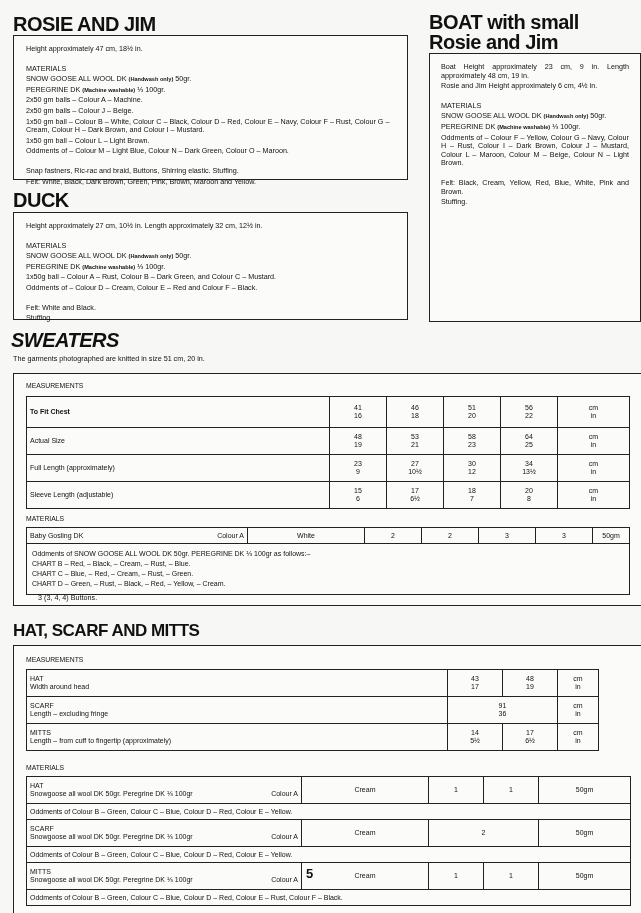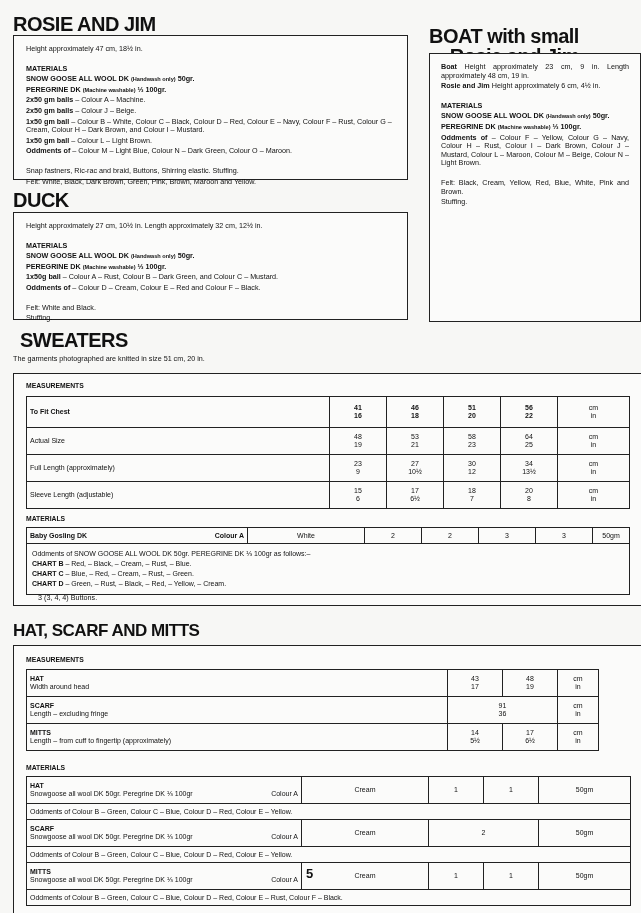--- a/index.html
+++ b/index.html
@@ -3,21 +3,21 @@
 <meta charset="utf-8">
 <style>
   html,body{margin:0;padding:0;}
   body{width:641px;height:913px;background:#f7f7f5;position:relative;overflow:hidden;
        font-family:"Liberation Sans",sans-serif;color:#111;}
   .abs{position:absolute;}
   h1{margin:0;font-family:"Liberation Sans",sans-serif;font-weight:bold;letter-spacing:-0.5px;line-height:1;}
   .h-lg{font-size:20px;}
   .box{position:absolute;border:1px solid #222;background:#fbfbfa;box-sizing:border-box;}
   .txt{font-size:7.2px;line-height:8.6px;}
-  .b{font-weight:bold;}
+  .b{font-weight:normal;}
   .small{font-size:5.6px;font-weight:bold;}
   p{margin:2px;}
   .gap{height:7px;}
   table{border-collapse:collapse;position:absolute;font-size:7px;}
   td{border:1px solid #222;padding:1px 3px;vertical-align:middle;line-height:8px;}
   .c{text-align:center;}
   .lbl{font-size:7px;font-weight:bold;}
   .two{display:block;}
   .five{font-size:13px;font-weight:bold;}
 </style>
@@ -36,21 +36,21 @@
     <p><span class="b">2x50 gm balls</span><span> – Colour J – Beige.</span></p>
     <p><span class="b">1x50 gm ball</span><span> – Colour B – White, Colour C – Black, Colour D – Red, Colour E – Navy, Colour F – Rust, Colour G – Cream, Colour H – Dark Brown, and Colour I – Mustard.</span></p>
     <p><span class="b">1x50 gm ball</span><span> – Colour L – Light Brown.</span></p>
     <p><span class="b">Oddments of</span><span> – Colour M – Light Blue, Colour N – Dark Green, Colour O – Maroon.</span></p>
     <div class="gap"></div>
     <p>Snap fastners, Ric-rac and braid, Buttons, Shirring elastic. Stuffing.</p>
     <p>Felt: White, Black, Dark Brown, Green, Pink, Brown, Maroon and Yellow.</p>
   </div>
 </div>
 
-<h1 class="abs h-lg" style="left:429px;top:26px;line-height:20px;text-align:right;">
+<h1 class="abs h-lg" style="left:429px;top:12px;line-height:20px;">
   <span class="two">BOAT with small</span>
   <span class="two">Rosie and Jim</span>
 </h1>
 <div class="box" style="left:429px;top:53px;width:212px;height:269px;padding:7px 9px;">
   <div class="txt" style="text-align:justify;">
     <p><span class="b">Boat</span><span> Height approximately 23 cm, 9 in. Length approximately 48 cm, 19 in.</span></p>
     <p><span class="b">Rosie and Jim</span><span> Height approximately 6 cm, 4½ in.</span></p>
     <div class="gap"></div>
     <p class="b">MATERIALS</p>
     <p><span class="b">SNOW GOOSE ALL WOOL DK</span> <span class="small">(Handwash only)</span><span class="b"> 50gr.</span></p>
@@ -71,21 +71,21 @@
     <p><span class="b">SNOW GOOSE ALL WOOL DK</span> <span class="small">(Handwash only)</span><span class="b"> 50gr.</span></p>
     <p><span class="b">PEREGRINE DK</span> <span class="small">(Machine washable)</span><span class="b"> ⅓ 100gr.</span></p>
     <p><span class="b">1x50g ball</span><span> – Colour A – Rust, Colour B – Dark Green, and Colour C – Mustard.</span></p>
     <p><span class="b">Oddments of</span><span> – Colour D – Cream, Colour E – Red and Colour F – Black.</span></p>
     <div class="gap"></div>
     <p>Felt: White and Black.</p>
     <p>Stuffing.</p>
   </div>
 </div>
 
-<h1 class="abs h-lg" style="left:20px;top:330px;">SWEATERS</h1>
+<h1 class="abs h-lg" style="left:11px;top:330px;font-style:italic;">SWEATERS</h1>
 <div class="abs txt" style="left:13px;top:355px;">The garments photographed are knitted in size 51 cm, 20 in.</div>
 
 <div class="box" style="left:13px;top:373px;width:628px;height:233px;border-right:none;">
   <div class="abs txt b" style="left:12px;top:8px;font-size:6.8px;">MEASUREMENTS</div>
   <table style="left:12px;top:22px;width:604px;">
     <tbody>
         <tr style="height:31px;">
       <td style="width:296px;" class="lbl">To Fit Chest</td>
       <td class="c b" style="width:50px;">
             <span class="two">41</span>

